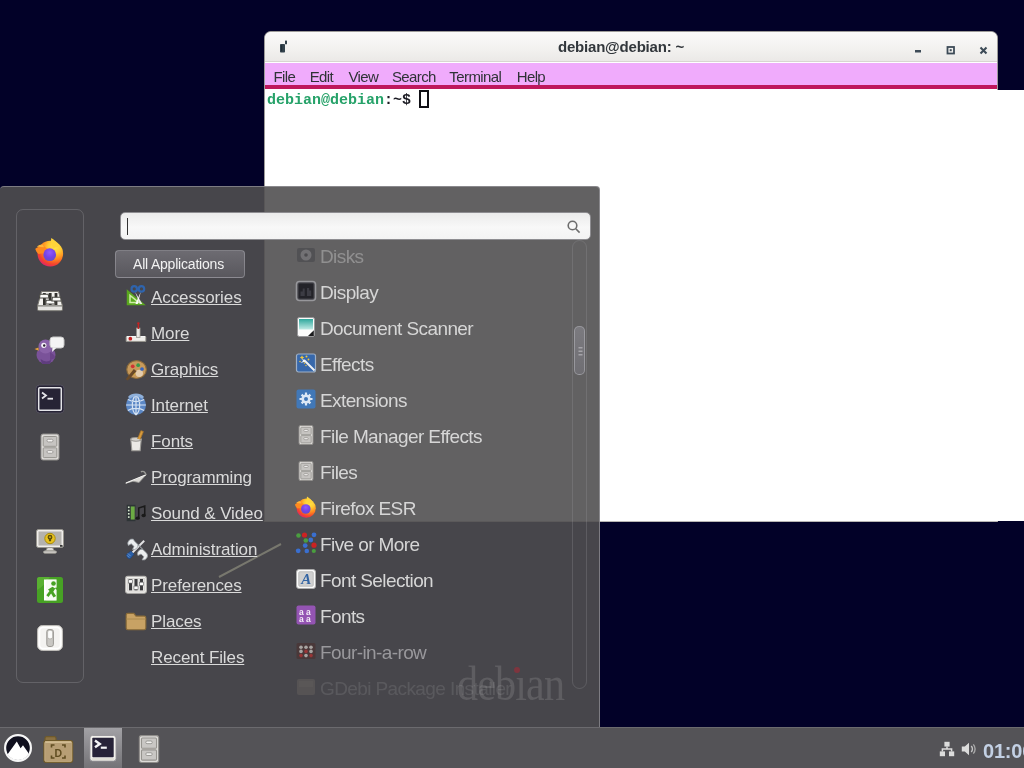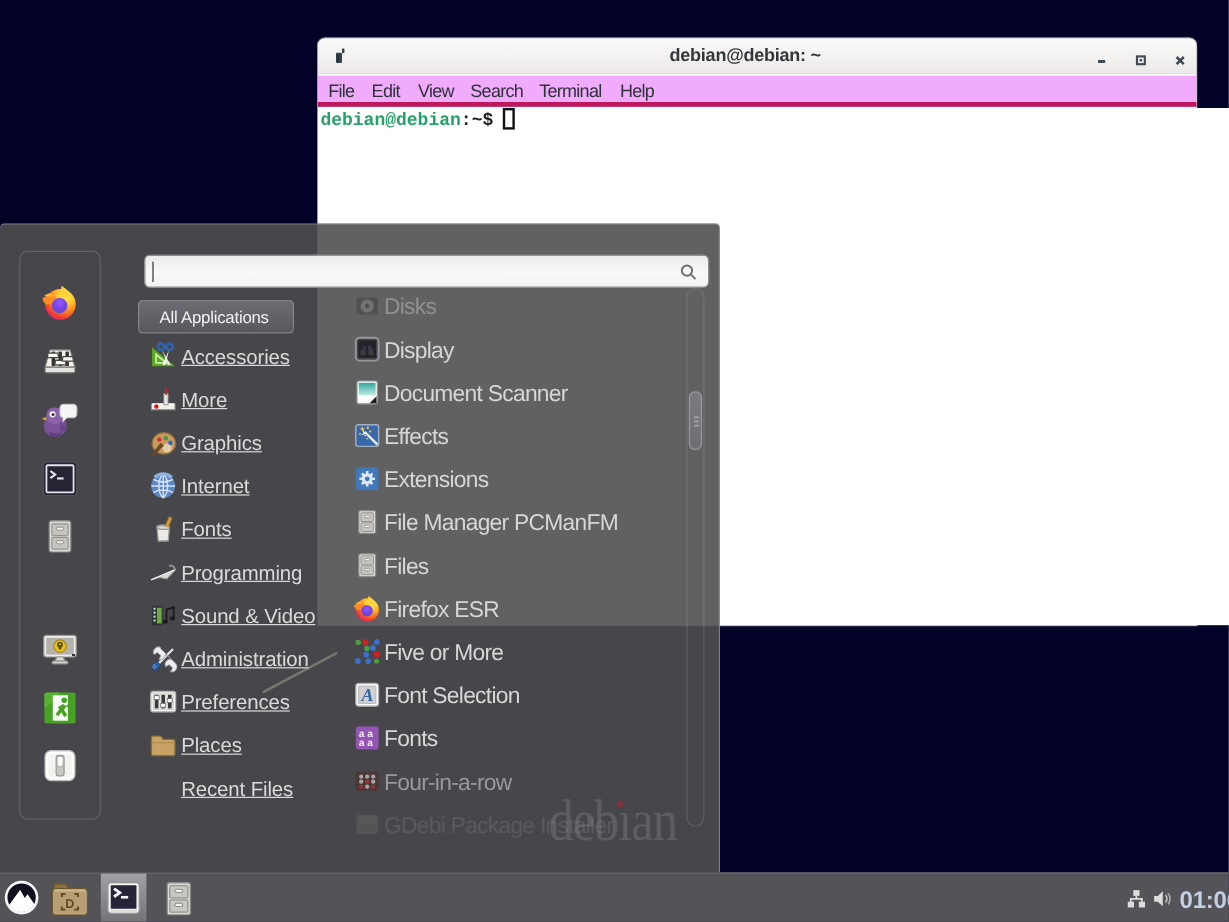--- a/index.html
+++ b/index.html
@@ -379,21 +379,21 @@
         <span class="lb">Extensions</span>
       </div>
     <div class="app" style="top:236px;">
         <svg class="ic" viewBox="0 0 24 24">
           <rect x="5" y="2.5" width="14" height="19" rx="1.5" fill="#dddbd8" stroke="#8f8d8a"></rect>
           <rect x="6.8" y="4.3" width="10.4" height="7.3" rx="0.8" fill="#c6c4c1" stroke="#96948f" stroke-width="0.8"></rect>
           <rect x="6.8" y="12.6" width="10.4" height="7.3" rx="0.8" fill="#c6c4c1" stroke="#96948f" stroke-width="0.8"></rect>
           <rect x="9.8" y="6.4" width="4.4" height="2" rx="1" fill="#f4f3f1" stroke="#8f8d8a" stroke-width="0.7"></rect>
           <rect x="9.8" y="14.7" width="4.4" height="2" rx="1" fill="#f4f3f1" stroke="#8f8d8a" stroke-width="0.7"></rect>
         </svg>
-        <span class="lb">File Manager PCManFM</span>
+        <span class="lb">File Manager Effects</span>
       </div>
     <div class="app" style="top:272px;">
         <svg class="ic" viewBox="0 0 24 24">
           <rect x="5" y="2.5" width="14" height="19" rx="1.5" fill="#dddbd8" stroke="#8f8d8a"></rect>
           <rect x="6.8" y="4.3" width="10.4" height="7.3" rx="0.8" fill="#c6c4c1" stroke="#96948f" stroke-width="0.8"></rect>
           <rect x="6.8" y="12.6" width="10.4" height="7.3" rx="0.8" fill="#c6c4c1" stroke="#96948f" stroke-width="0.8"></rect>
           <rect x="9.8" y="6.4" width="4.4" height="2" rx="1" fill="#f4f3f1" stroke="#8f8d8a" stroke-width="0.7"></rect>
           <rect x="9.8" y="14.7" width="4.4" height="2" rx="1" fill="#f4f3f1" stroke="#8f8d8a" stroke-width="0.7"></rect>
         </svg>
         <span class="lb">Files</span>

